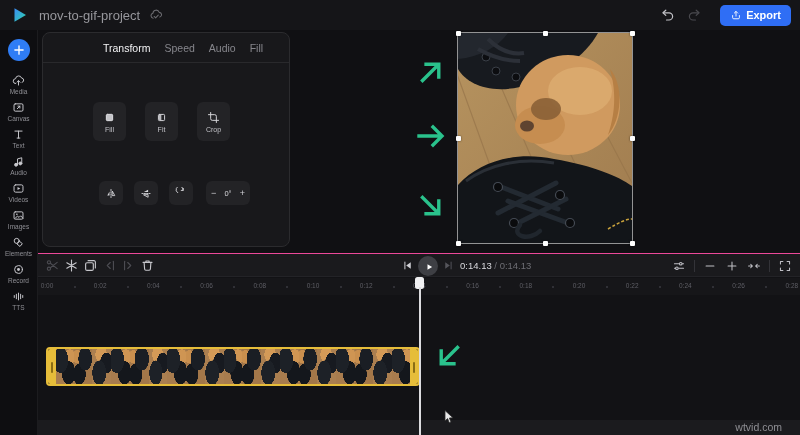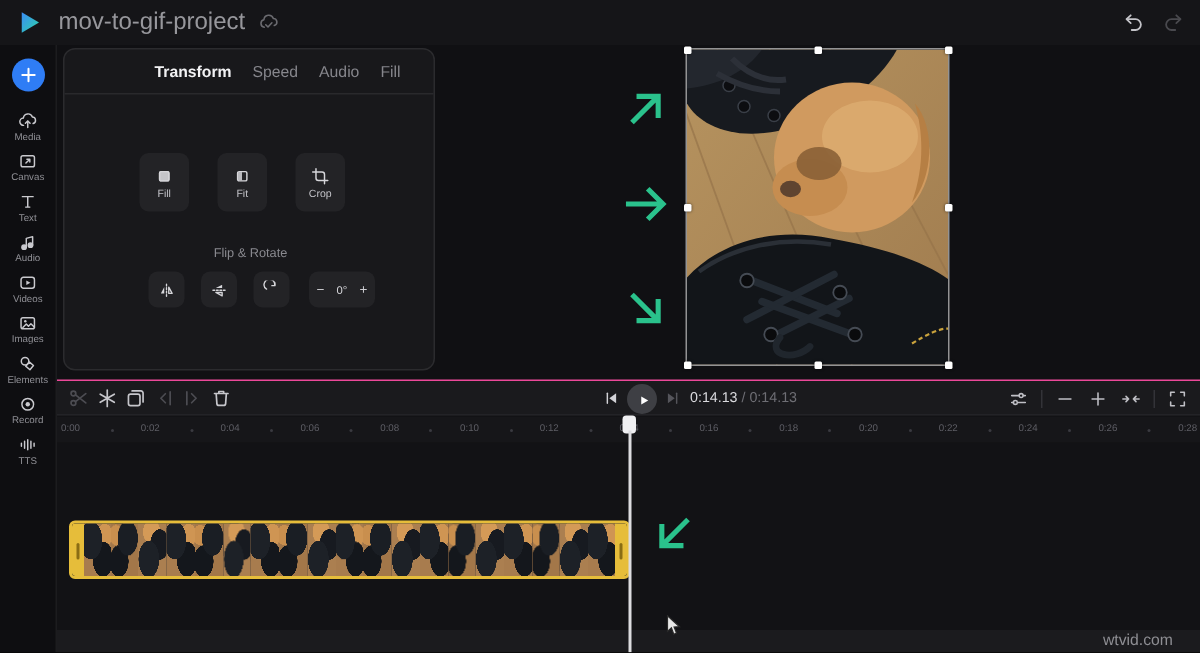--- a/index.html
+++ b/index.html
@@ -2,21 +2,21 @@
 <html><head>
 <meta charset="utf-8">
 <style>
   html,body{margin:0;padding:0;background:#000;}
   *{box-sizing:border-box;font-family:"Liberation Sans",sans-serif;}
   .app{position:relative;width:800px;height:435px;background:#121215;overflow:hidden;}
 
   
   .topbar{position:absolute;left:0;top:0;width:800px;height:30px;background:#151518;display:flex;align-items:center;z-index:20;}
   .logo{width:18px;height:18px;margin-left:11px;flex:0 0 auto;}
-  .proj-title{margin-left:10px;font-size:16px;color:#97979c;}
+  .proj-title{margin-left:10px;font-size:13px;color:#97979c;}
   .cloud{width:14px;height:14px;margin-left:9px;color:#6b6b70;}
   .tb-spacer{flex:1;}
   .hist-btn{width:16px;height:16px;margin-right:10px;color:#c3c3c8;background:none;border:none;padding:0;cursor:pointer;}
   .hist-btn.disabled{color:#49494e;}
   .export-btn{display:flex;align-items:center;gap:4px;height:21px;margin:0 9px 0 8px;padding:0 10px;background:#2f6ef5;color:#fff;border:none;border-radius:5px;font-size:11px;font-weight:bold;cursor:pointer;}
   .export-btn .ic{width:12px;height:12px;color:#fff;}
 
   
   .sidebar{position:absolute;left:0;top:30px;width:38px;height:405px;background:#0e0e11;border-right:1px solid #1c1c1f;z-index:15;display:flex;flex-direction:column;align-items:center;}
   .add-btn{width:22px;height:22px;border-radius:50%;background:#2f7df5;border:none;color:#fff;margin-top:9px;position:relative;cursor:pointer;flex:0 0 auto;}
@@ -26,21 +26,21 @@
   .side-item .ic{width:13px;height:13px;}
   .side-item .lbl{font-size:6.5px;color:#8f8f95;margin-top:1px;white-space:nowrap;}
 
   
   .stage{position:absolute;left:38px;top:30px;width:762px;height:223px;background:#101013;}
 
   
   .panel{position:absolute;left:4px;top:2px;width:248px;height:215px;background:#18181b;border:1px solid #2b2b2e;border-radius:8px;}
   .tabs{display:flex;align-items:center;height:30px;padding-left:58px;gap:10px;border-bottom:1px solid #29292c;}
   .tab{font-size:10.5px;color:#86868c;cursor:pointer;padding:0 2px;}
-  .tab.active{color:#f2f2f4;font-weight:bold;}
+  .tab.active{color:#f2f2f4;font-weight:normal;}
   .size-row{position:absolute;left:50px;top:69px;display:flex;gap:19px;}
   .size-btn{width:33px;height:39px;background:#232326;border:none;border-radius:6px;color:#d6d6da;display:flex;flex-direction:column;align-items:center;justify-content:center;gap:2px;cursor:pointer;}
   .size-btn .ic{width:13px;height:13px;}
   .size-btn .lbl{font-size:7px;color:#c2c2c7;}
   .fr-label{position:absolute;left:0;top:130px;width:248px;text-align:center;font-size:8.5px;color:#8a8a90;}
   .flip-row{position:absolute;left:56px;top:148px;display:flex;align-items:center;}
   .flip-btn{width:24px;height:24px;background:#232326;border:none;border-radius:6px;color:#d6d6da;margin-right:11px;display:flex;align-items:center;justify-content:center;cursor:pointer;}
   .flip-btn .ic{width:13px;height:13px;}
   .stepper{width:44px;height:24px;background:#232326;border-radius:6px;margin-left:2px;display:flex;align-items:center;justify-content:space-between;padding:0 5px;}
   .stepper button{background:none;border:none;color:#cfcfd4;font-size:9px;padding:0;cursor:pointer;line-height:1;}
@@ -124,20 +124,30 @@
           <path d="M5.8 3.2L3 5.8l2.8 2.6"></path>
           <path d="M3.3 5.8H9a3.6 3.6 0 013.6 3.6A3.6 3.6 0 019 13H6.5"></path>
         </svg>
       </button>
     <button class="hist-btn disabled">
         <svg viewBox="0 0 16 16" fill="none" stroke="currentColor" stroke-width="1.2" stroke-linecap="round" stroke-linejoin="round" style="width:100%;height:100%;display:block">
           <path d="M10.2 3.2L13 5.8l-2.8 2.6"></path>
           <path d="M12.7 5.8H7a3.6 3.6 0 00-3.6 3.6A3.6 3.6 0 007 13h2.5"></path>
         </svg>
       </button>
+    <button class="export-btn">
+      <span class="ic">
+          <svg viewBox="0 0 16 16" fill="none" stroke="currentColor" stroke-width="1.2" stroke-linecap="round" stroke-linejoin="round" style="width:100%;height:100%;display:block">
+            <path d="M8 9.5V3.3"></path>
+            <path d="M5.7 5.5L8 3.2l2.3 2.3"></path>
+            <path d="M3.5 8.7v2.8A1.5 1.5 0 005 13h6a1.5 1.5 0 001.5-1.5V8.7"></path>
+          </svg>
+        </span>
+      <span>Export</span>
+    </button>
   </header>
 
   <nav class="sidebar">
     <button class="add-btn">
       <svg viewBox="0 0 16 16" fill="none" stroke="#fff" stroke-width="1.8" stroke-linecap="round">
           <path d="M8 2.5v11M2.5 8h11"></path>
         </svg>
     </button>
     <div class="side-items" id="side-items">
         <div class="side-item">
@@ -256,21 +266,20 @@
           <button class="size-btn">
             <span class="ic">
               <svg viewBox="0 0 16 16" fill="none" stroke="currentColor" stroke-width="1.2" stroke-linecap="round" stroke-linejoin="round" style="width:100%;height:100%;display:block">
                 <path d="M4.5 1.8v7.7a2 2 0 002 2h7.7"></path>
                 <path d="M1.8 4.5h7.7a2 2 0 012 2v7.7"></path>
               </svg>
             </span>
             <span class="lbl">Crop</span>
           </button>
         </div>
-      <div class="fr-label">Flip &amp; Rotate</div>
       <div class="flip-row">
         <span id="flip-btns" style="display:flex">
             <button class="flip-btn">
               <span class="ic">
                 <svg viewBox="0 0 16 16" fill="none" stroke="currentColor" stroke-width="1.2" stroke-linecap="round" stroke-linejoin="round" style="width:100%;height:100%;display:block">
                   <path d="M8 2.6v10.8" stroke-dasharray="1.6 1.5"></path>
                   <path d="M6 5.2L3 10.8h3z" fill="currentColor" stroke="none"></path>
                   <path d="M10 5.2l3 5.6h-3z"></path>
                 </svg>
               </span>

